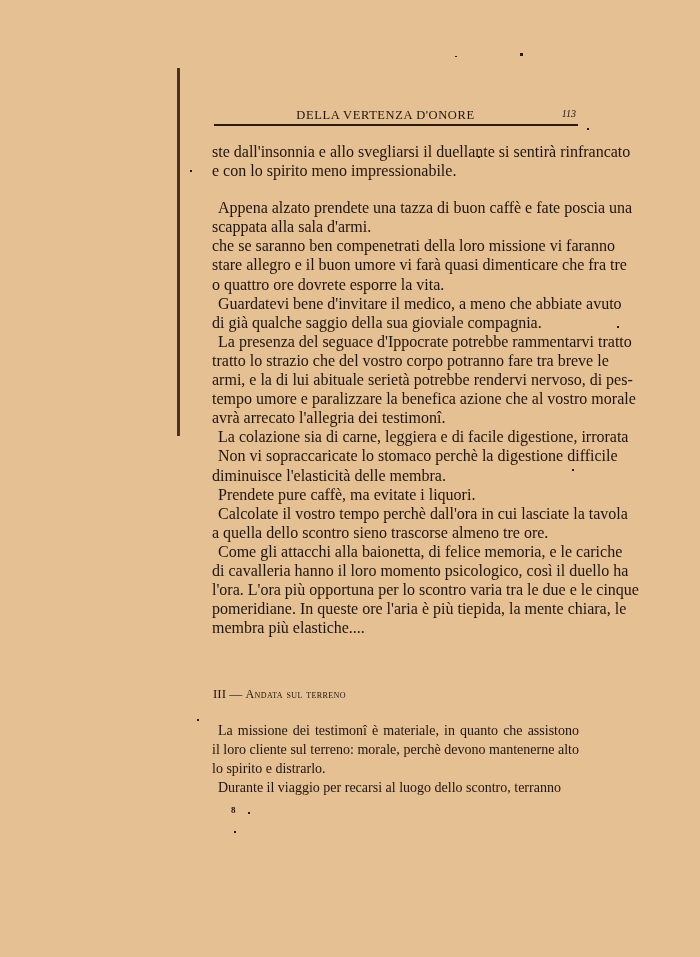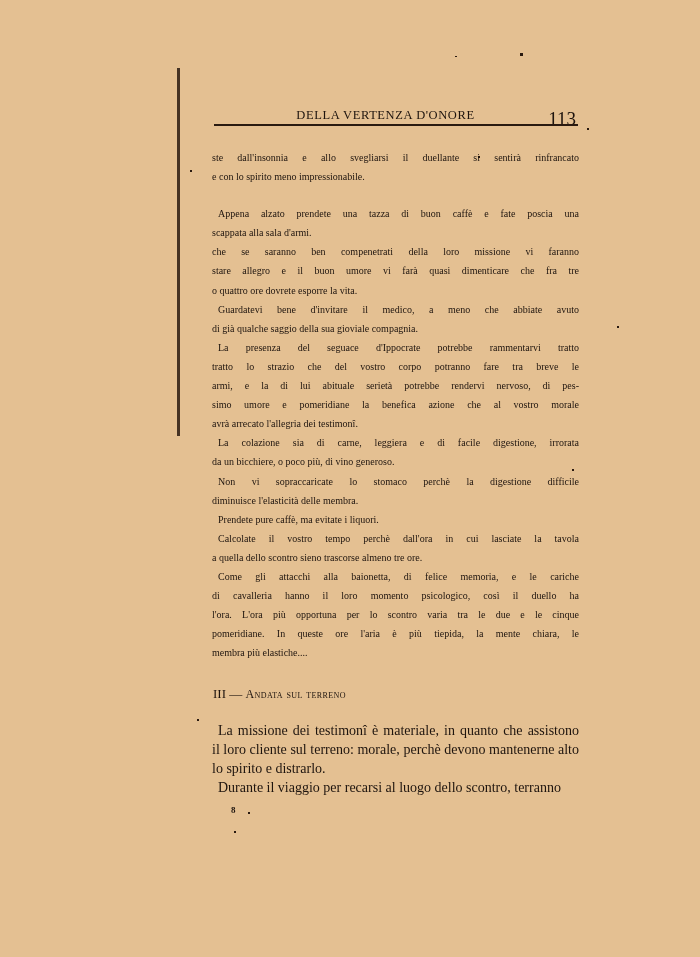--- a/index.html
+++ b/index.html
@@ -47,36 +47,37 @@
       width: 345px;
       text-align: center;
       font-size: 12.5px;
       letter-spacing: 0.6px;
       top: 0;
     }
     .page-number {
       position: absolute;
       right: 3px;
       top: 0;
-      font-size: 19px;
+      font-size: 10px;
+      font-style: italic;
     }
     .header-rule {
       position: absolute;
       left: 173px;
       top: 124px;
       width: 364px;
       height: 1.5px;
       background: #2a1a10;
     }
     .body-text {
       position: absolute;
       left: 171px;
-      top: 148px;
+      top: 142px;
       width: 367px;
-      font-size: 10px;
+      font-size: 16px;
       line-height: 19px;
     }
     .line {
       display: block;
       white-space: nowrap;
       text-align: justify;
       text-align-last: justify;
       height: 19.1px;
     }
     .line.last {
@@ -155,26 +156,25 @@
         <span class="line last">o quattro ore dovrete esporre la vita.</span>
       </div>
       <div>
         <span class="line indent">Guardatevi bene d'invitare il medico, a meno che abbiate avuto</span>
         <span class="line last">di già qualche saggio della sua gioviale compagnia.</span>
       </div>
       <div>
         <span class="line indent">La presenza del seguace d'Ippocrate potrebbe rammentarvi tratto</span>
         <span class="line">tratto lo strazio che del vostro corpo potranno fare tra breve le</span>
         <span class="line">armi, e la di lui abituale serietà potrebbe rendervi nervoso, di pes-</span>
-        <span class="line">simo umore e pomeridiane la benefica azione che al vostro morale</span>
+        <span class="line">tempo umore e paralizzare la benefica azione che al vostro morale</span>
         <span class="line last">avrà arrecato l'allegria dei testimonî.</span>
       </div>
       <div>
         <span class="line indent">La colazione sia di carne, leggiera e di facile digestione, irrorata</span>
-        <span class="line last">da un bicchiere, o poco più, di vino generoso.</span>
       </div>
       <div>
         <span class="line indent">Non vi sopraccaricate lo stomaco perchè la digestione difficile</span>
         <span class="line last">diminuisce l'elasticità delle membra.</span>
       </div>
       <div>
         <span class="line indent last">Prendete pure caffè, ma evitate i liquori.</span>
       </div>
       <div>
         <span class="line indent">Calcolate il vostro tempo perchè dall'ora in cui lasciate la tavola</span>

